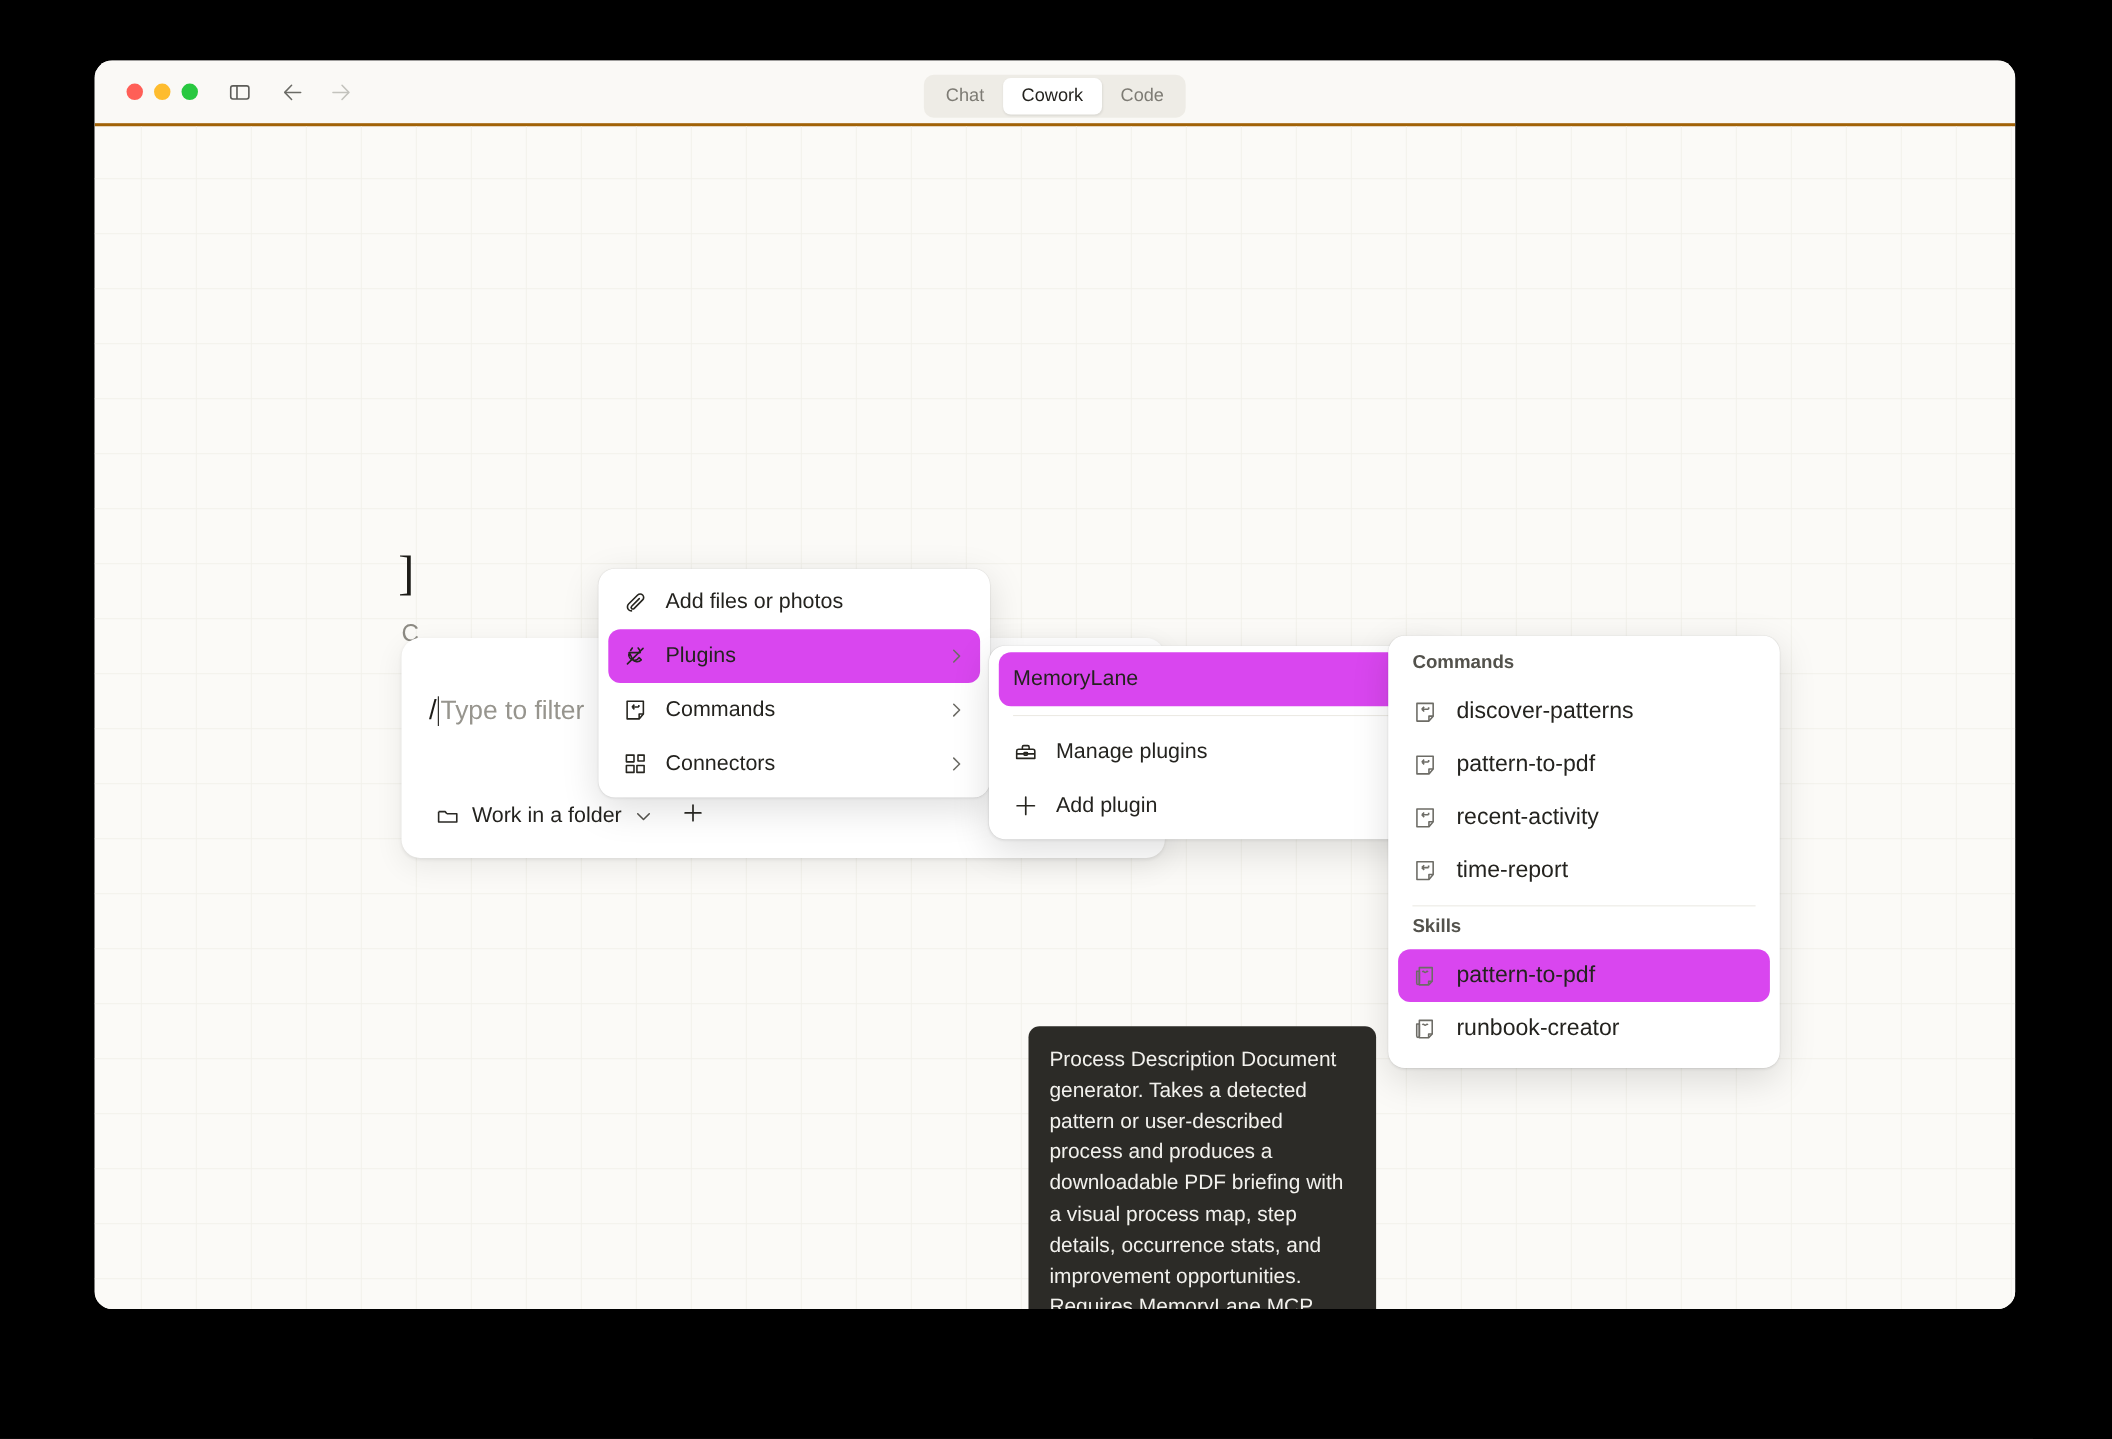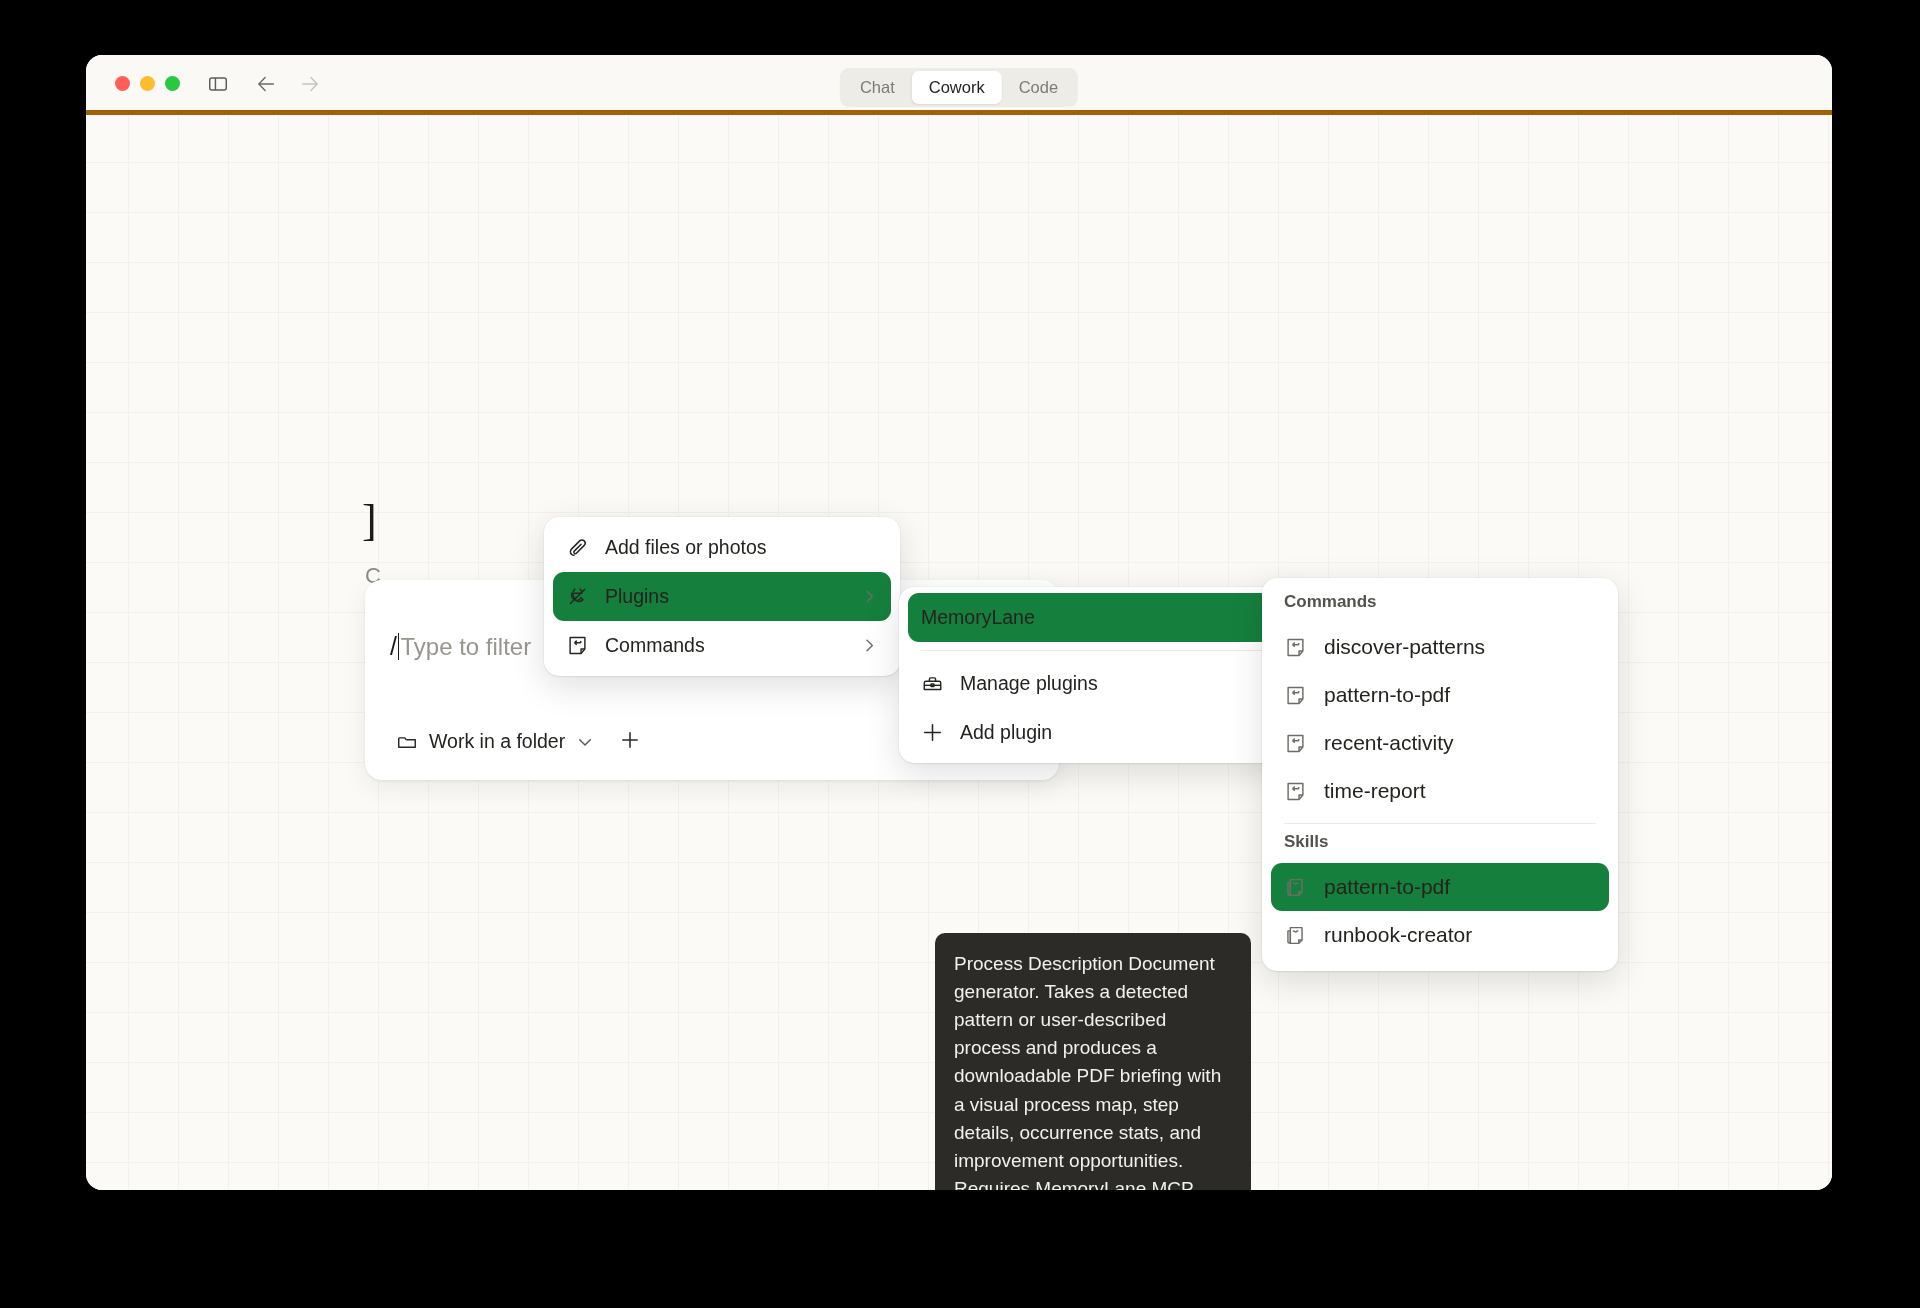--- a/index.html
+++ b/index.html
@@ -15,21 +15,21 @@
     width: 1746px; height: 1135px;
     background: #fbfaf7;
     border-radius: 16px;
     overflow: hidden;
   }
   
   #titlebar {
     position: relative;
     height: 60px;
     background: #faf9f6;
-    border-bottom: 5px solid #a16207;
+    border-bottom: 3px solid #a16207;
   }
   .traffic-lights {
     position: absolute; left: 29px; top: 21px;
     display: flex; gap: 10px;
   }
   .tl { width: 15px; height: 15px; border-radius: 50%; }
   .tl-close { background: #ff5f57; }
   .tl-min   { background: #febc2e; }
   .tl-max   { background: #28c840; }
   .tb-icon {
@@ -151,21 +151,21 @@
   }
   .menu-item {
     display: flex; align-items: center;
     height: 49px;
     margin: 0 9px;
     padding: 0 13px;
     border-radius: 11px;
     cursor: pointer;
     gap: 16px;
   }
-  .menu-item.hl { background: #15803d; }
+  .menu-item.hl { background: #d946ef; }
   .menu-item .label {
     font-size: 19.5px;
     color: #24231f;
     flex: 1;
     white-space: nowrap;
   }
   .menu-item .m-icon {
     width: 23px; height: 23px;
     flex: 0 0 23px;
     color: #26251f;
@@ -347,20 +347,36 @@
           </svg>
         </span>
         <span class="label">Commands</span>
         <span class="chev">
           <svg viewBox="0 0 24 24" fill="none" stroke="currentColor" stroke-width="2" stroke-linecap="round" stroke-linejoin="round">
             <polyline points="8.5,4.5 16,12 8.5,19.5"></polyline>
           </svg>
         </span>
       </div>
 
+      <div class="menu-item">
+        <span class="m-icon">
+          <svg viewBox="0 0 24 24" fill="none" stroke="currentColor" stroke-width="1.5" stroke-linejoin="round">
+            <rect x="3.6" y="3.6" width="7.2" height="6.4"></rect>
+            <rect x="3.6" y="13.4" width="7.2" height="6.6"></rect>
+            <rect x="13.6" y="13.4" width="6.8" height="6.6"></rect>
+            <rect x="14.6" y="3.6" width="5.8" height="5.6"></rect>
+          </svg>
+        </span>
+        <span class="label">Connectors</span>
+        <span class="chev">
+          <svg viewBox="0 0 24 24" fill="none" stroke="currentColor" stroke-width="2" stroke-linecap="round" stroke-linejoin="round">
+            <polyline points="8.5,4.5 16,12 8.5,19.5"></polyline>
+          </svg>
+        </span>
+      </div>
     </div>
 
     <div class="menu" id="menu-plugins-list">
 
       <div class="menu-item hl">
         <span class="label">MemoryLane</span>
         <span class="chev">
           <svg viewBox="0 0 24 24" fill="none" stroke="currentColor" stroke-width="2" stroke-linecap="round" stroke-linejoin="round">
             <polyline points="8.5,4.5 16,12 8.5,19.5"></polyline>
           </svg>

